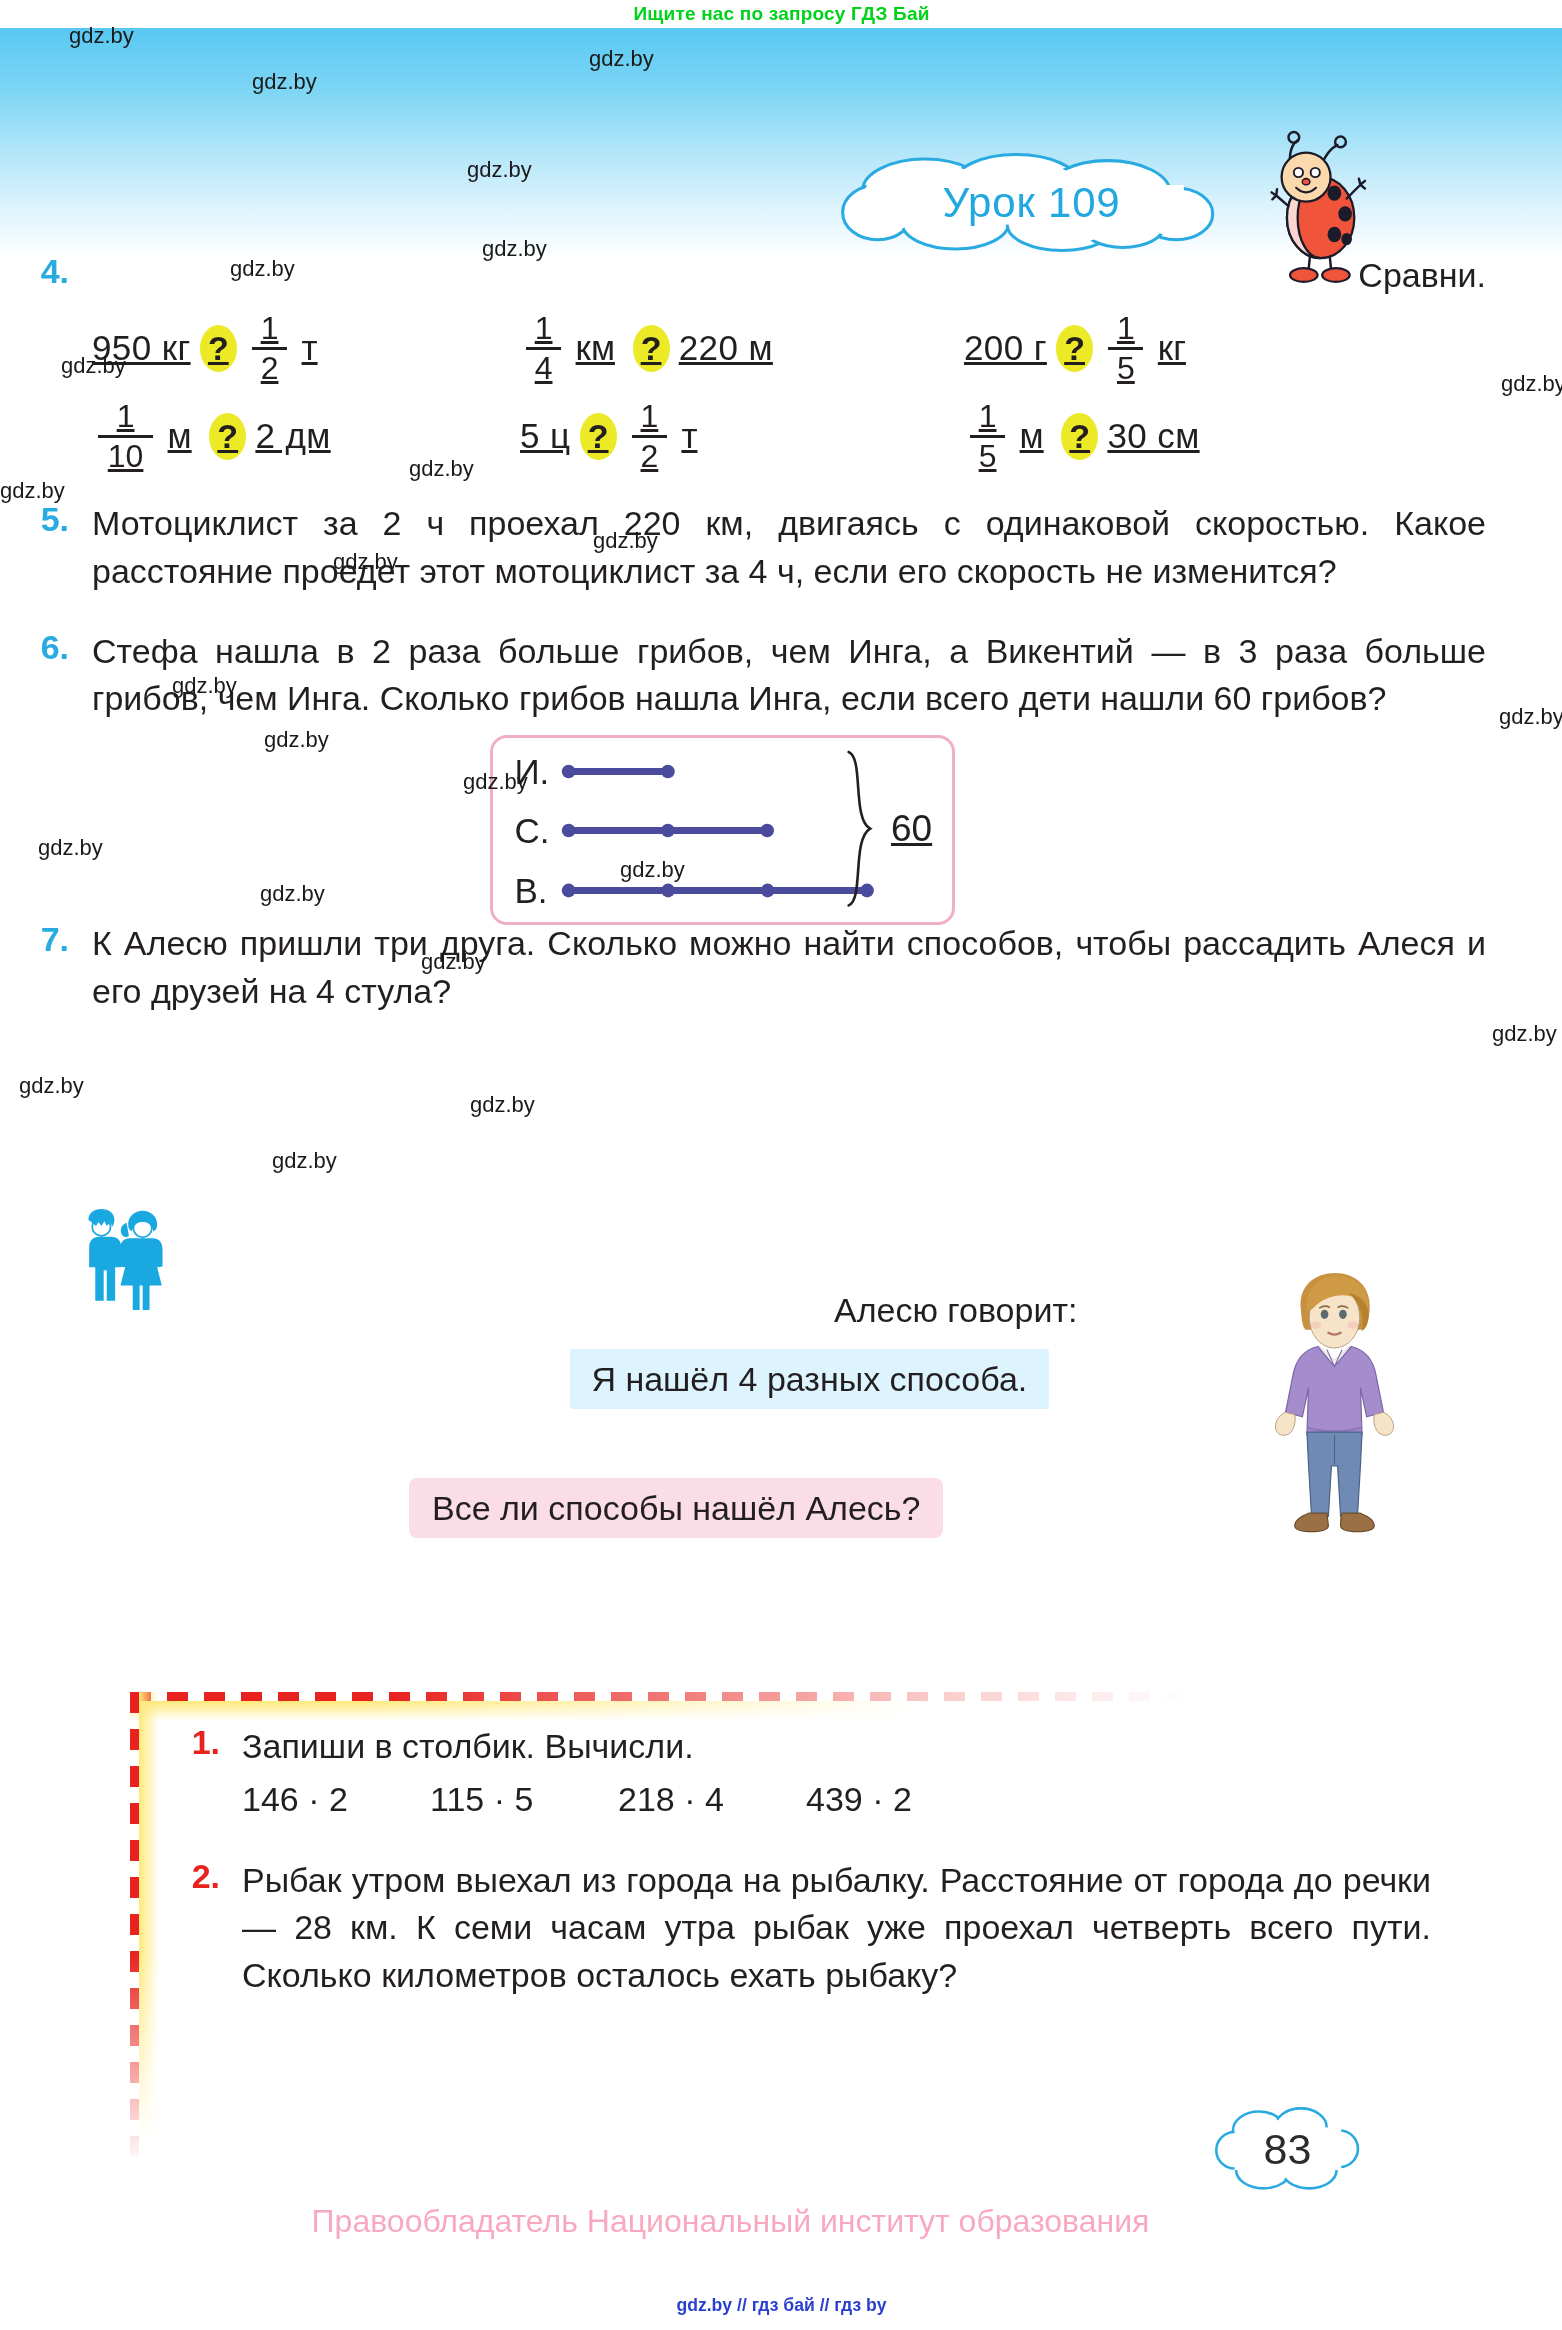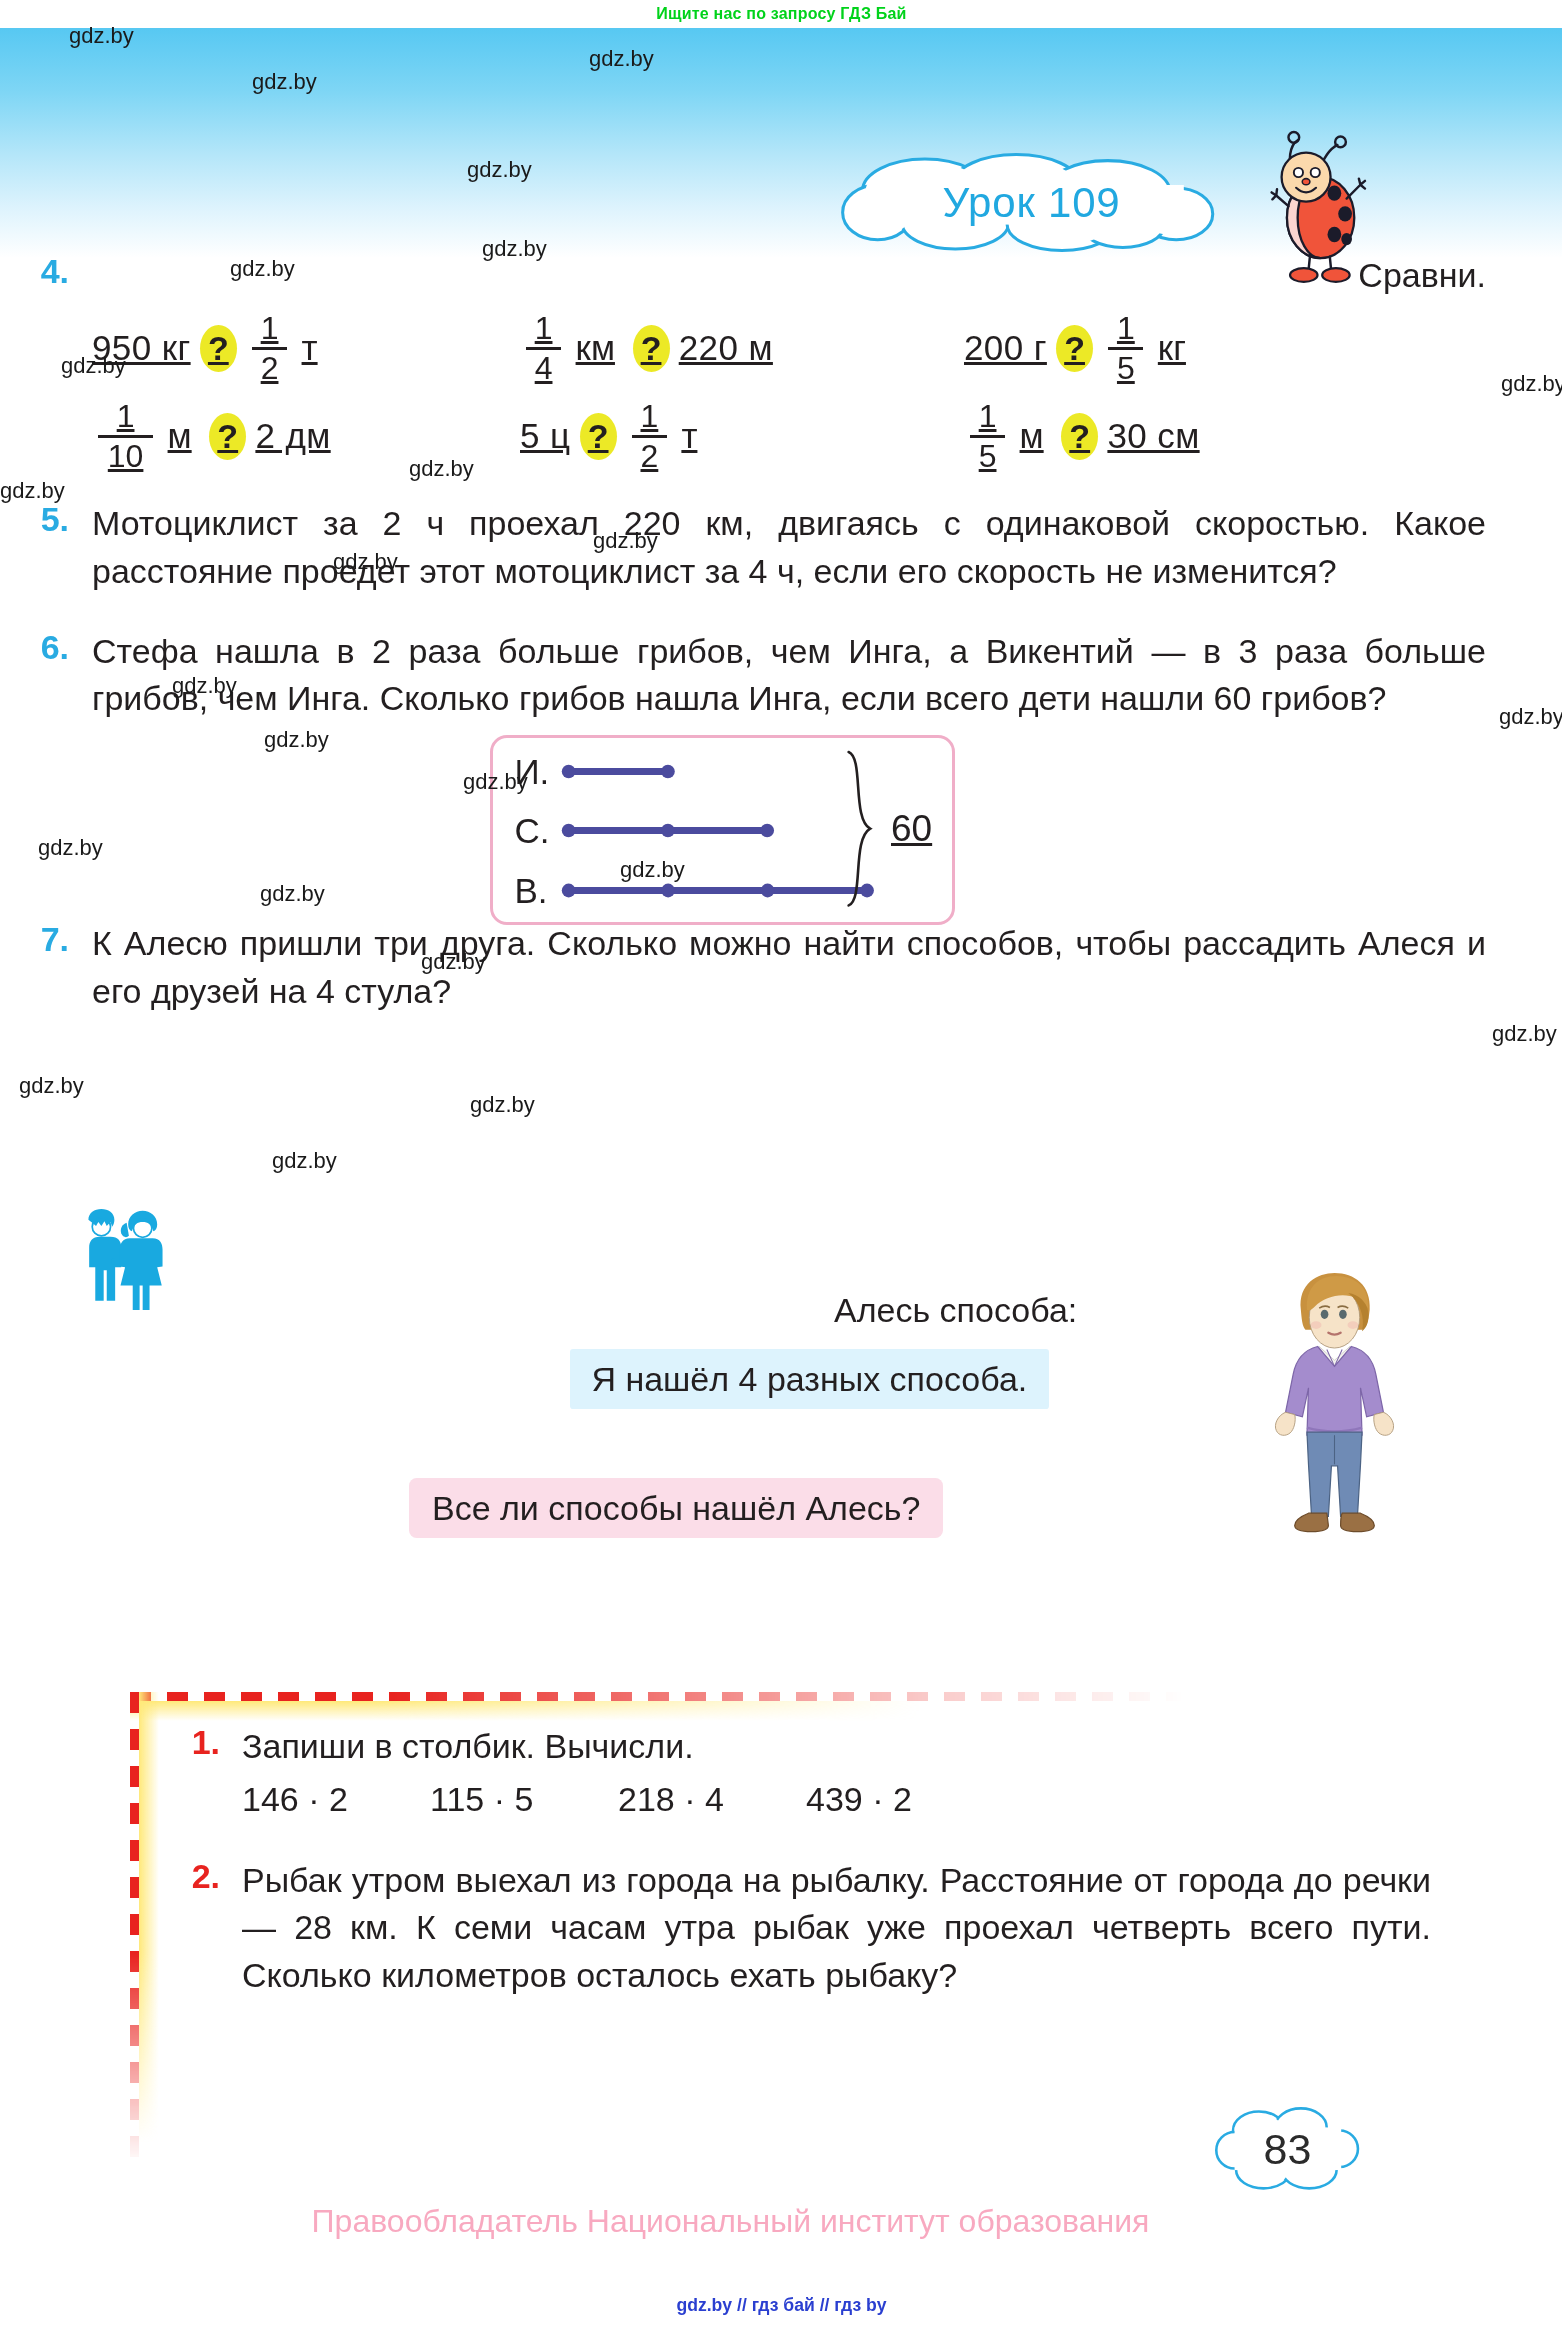--- a/index.html
+++ b/index.html
@@ -12,21 +12,21 @@
   }
   .page{position:absolute;inset:0;}
 
   
   .promo{
     position:absolute;left:0;top:0;width:1563px;height:27.5px;
     display:flex;align-items:center;justify-content:center;
     background:#ffffff;
   }
   .promo span{
-    color:#00d21a;font-size:16px;font-weight:bold;letter-spacing:0.2px;
+    color:#00d21a;font-size:19px;font-weight:bold;letter-spacing:0.2px;
   }
 
   
   .sky{
     position:absolute;left:0;top:27.5px;width:1563px;height:230px;
     background:linear-gradient(to bottom,#57c8f2 0%,#7fd6f5 28%,#b4e6f9 55%,#ddf3fd 78%,#ffffff 100%);
   }
 
   
   .wm{
@@ -421,21 +421,21 @@
       <path d="M33,44 h24 c10,0 14,6 14,14 v26 h-8 v44 h-11 v-40 h-4 v40 h-11 v-44 h-8 v-26 c0,-8 4,-14 14,-14 z"></path>
       <rect x="58" y="72" width="26" height="9" rx="4"></rect>
 
       <path d="M80,28 c0,-11 9,-18 19,-18 c10,0 19,7 19,18 c0,5 -2,8 -5,9 c-3,-9 -7,-12 -14,-12 c-7,0 -11,3 -14,12 c-3,-1 -5,-4 -5,-9 z"></path>
       <path d="M78,26 c-6,2 -9,8 -7,14 c2,5 7,6 10,3 z"></path>
       <circle cx="99" cy="33" r="12" fill="none" stroke="#19a9e0" stroke-width="2.2"></circle>
       <path d="M86,46 h26 c10,0 13,7 13,15 v22 l-7,1 l6,24 h-16 v32 h-9 v-32 h-4 v32 h-9 v-32 h-16 l6,-24 l-7,-1 v-22 c0,-8 4,-15 13,-15 z"></path>
     </svg>
   </div>
 
-  <div class="says">Алесь способа:</div>
+  <div class="says">Алесю говорит:</div>
   <div class="bubble-blue">Я нашёл 4 разных способа.</div>
   <div class="bubble-pink">Все ли способы нашёл Алесь?</div>
 
   <div class="boy">
     <svg viewBox="0 0 200 370" width="153" height="283">
 
       <path d="M56,52 C52,18 78,4 100,4 C126,4 148,20 146,52 C144,72 140,76 136,78 L62,78 C58,74 57,64 56,52 Z" fill="#c8913f"></path>
 
       <ellipse cx="100" cy="62" rx="33" ry="40" fill="#f6e3c8" stroke="#b09a7c" stroke-width="1.2"></ellipse>
 

